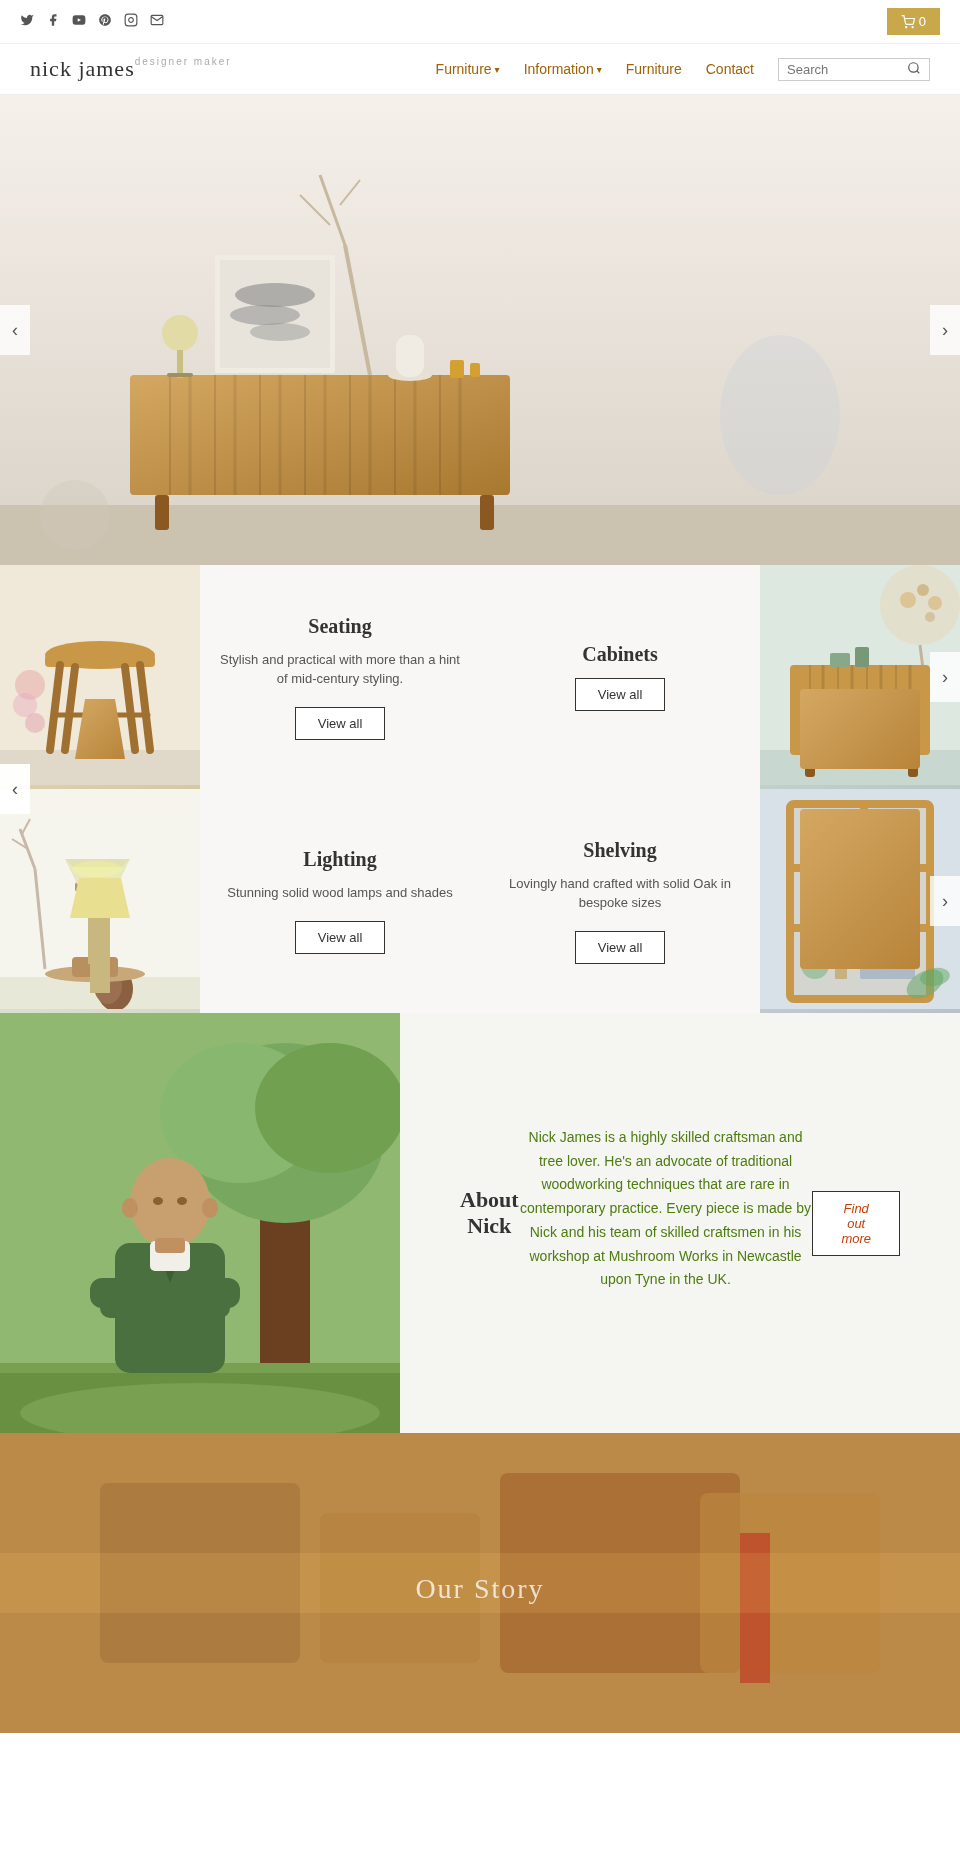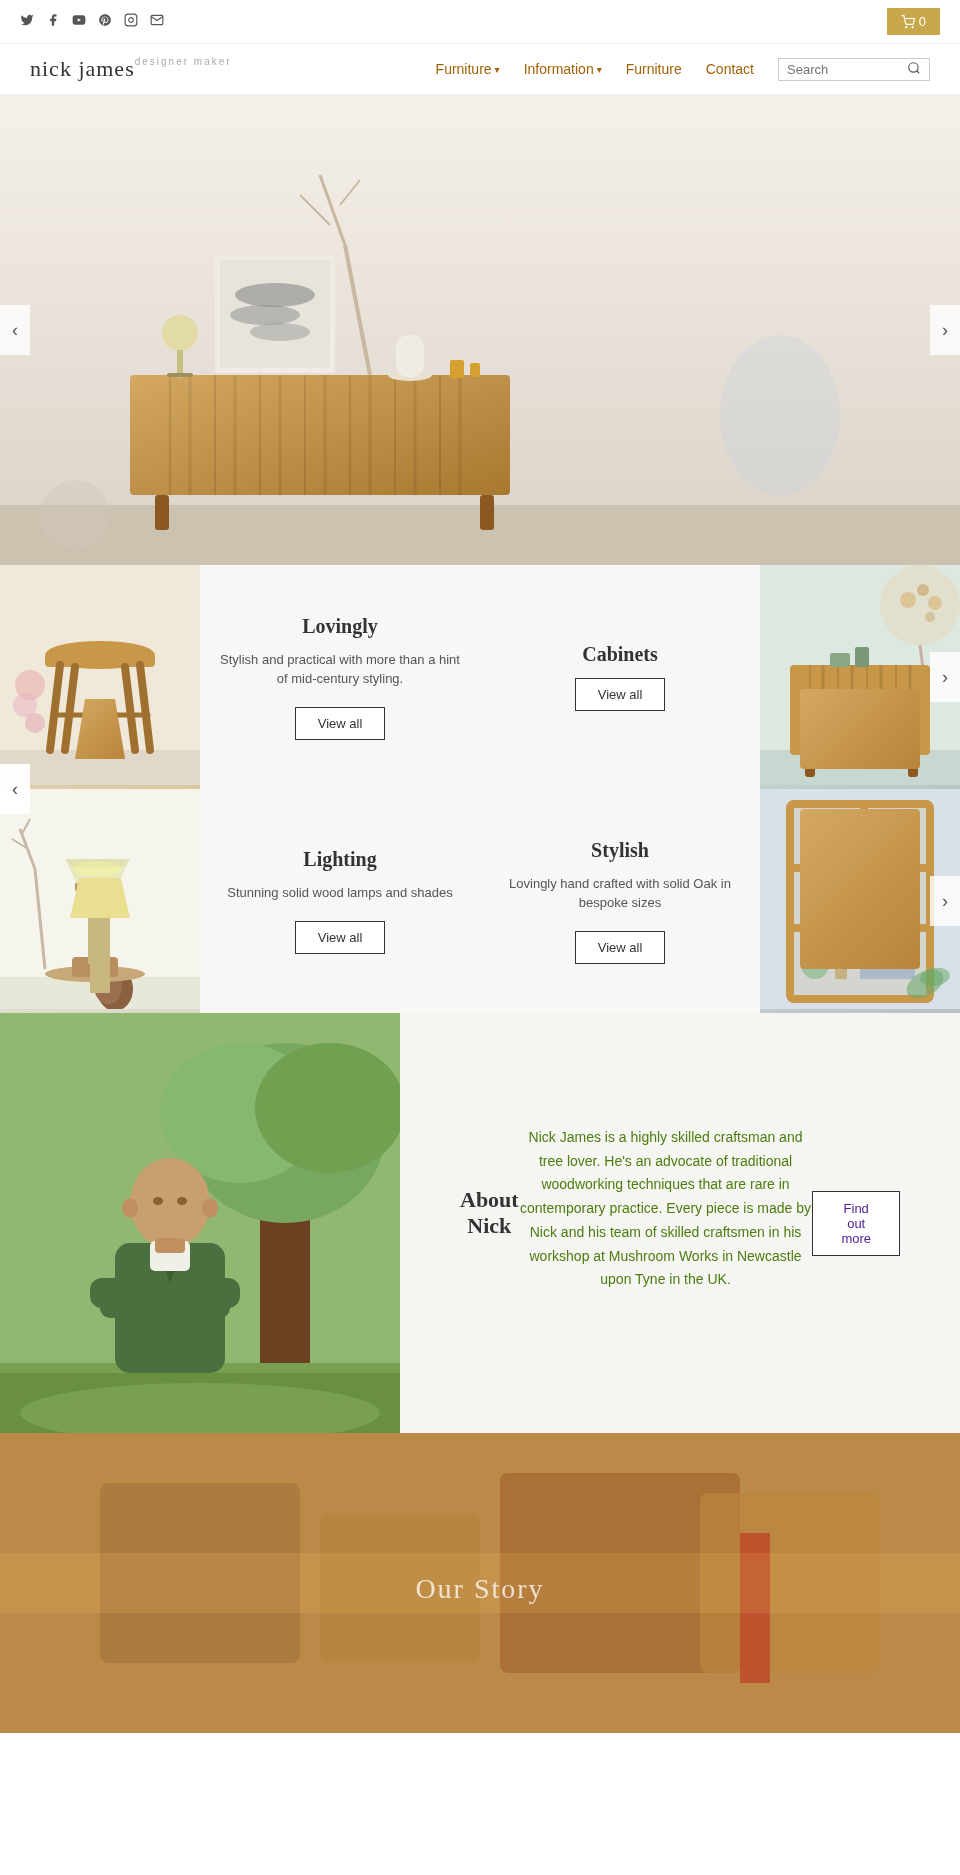--- a/index.html
+++ b/index.html
@@ -202,21 +202,22 @@
       margin-bottom: 28px;
       font-family: sans-serif;
     }
     .find-out-btn {
       border: 1px solid #333;
       background: #fff;
       padding: 9px 28px;
       font-size: 13px;
       cursor: pointer;
       font-family: sans-serif;
-      color: #4c1d95;
+      color: #c2410c;
+      font-style: italic;
     }
 
     
     .bottom-banner {
       width: 100%;
       height: 300px;
       background: linear-gradient(180deg, #c8a060 0%, #a07840 50%, #806030 100%);
       display: flex;
       align-items: center;
       justify-content: center;
@@ -510,21 +511,21 @@
           <line x1="125" y1="102" x2="135" y2="185" stroke="#a07030" stroke-width="8" stroke-linecap="round"></line>
 
           <line x1="58" y1="150" x2="148" y2="150" stroke="#a07030" stroke-width="5" stroke-linecap="round"></line>
 
           <circle cx="30" cy="120" r="15" fill="#e8b0b0" opacity="0.6"></circle>
           <circle cx="25" cy="140" r="12" fill="#e8b0c0" opacity="0.5"></circle>
           <circle cx="35" cy="158" r="10" fill="#e0a0b0" opacity="0.5"></circle>
         </svg>
       </div>
       <div class="cat-text">
-        <div class="cat-title">Lovingly</div>
+        <div class="cat-title">Seating</div>
         <div class="cat-desc">Stylish and practical with more than a hint of mid-century styling.</div>
         <button class="view-all-btn">
           <span>View all</span>
         </button>
       </div>
       <button class="cat-nav-arrow cat-nav-left">‹</button>
     </div>
 
     <div class="cat-item">
       <div class="cat-image img-lamp">
@@ -601,21 +602,21 @@
 
           <rect x="70" y="88" width="20" height="14" rx="2" fill="#88a888"></rect>
           <rect x="95" y="82" width="14" height="20" rx="2" fill="#789878"></rect>
         </svg>
         <button class="cat-nav-arrow cat-nav-right" style="right:0;">›</button>
       </div>
     </div>
 
     <div class="cat-item">
       <div class="cat-text">
-        <div class="cat-title">Stylish</div>
+        <div class="cat-title">Shelving</div>
         <div class="cat-desc">Lovingly hand crafted with solid Oak in bespoke sizes</div>
         <button class="view-all-btn">
           <span>View all</span>
         </button>
       </div>
       <div class="cat-image img-shelving" style="position:relative;">
         <svg width="200" height="220" viewBox="0 0 200 220" xmlns="http://www.w3.org/2000/svg">
           <rect width="200" height="220" fill="#d8e0e8"></rect>
 
           <rect x="30" y="15" width="140" height="195" rx="4" fill="#c89848" opacity="0.15"></rect>

